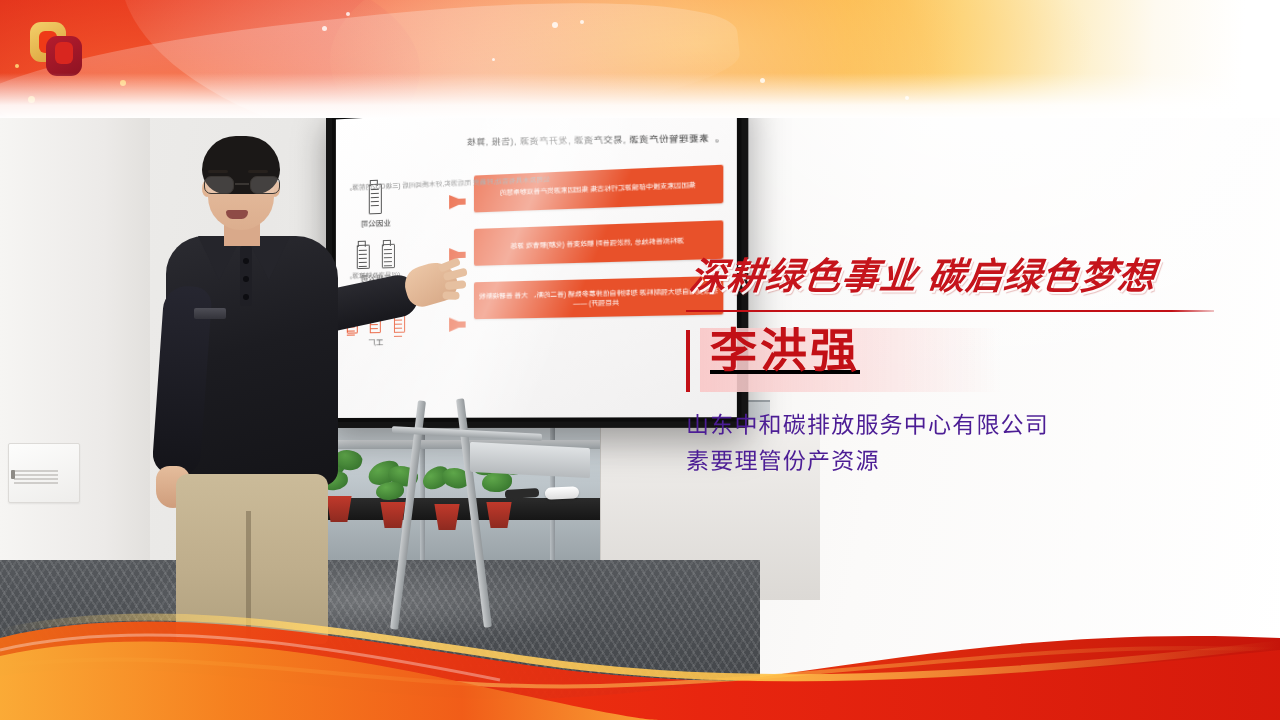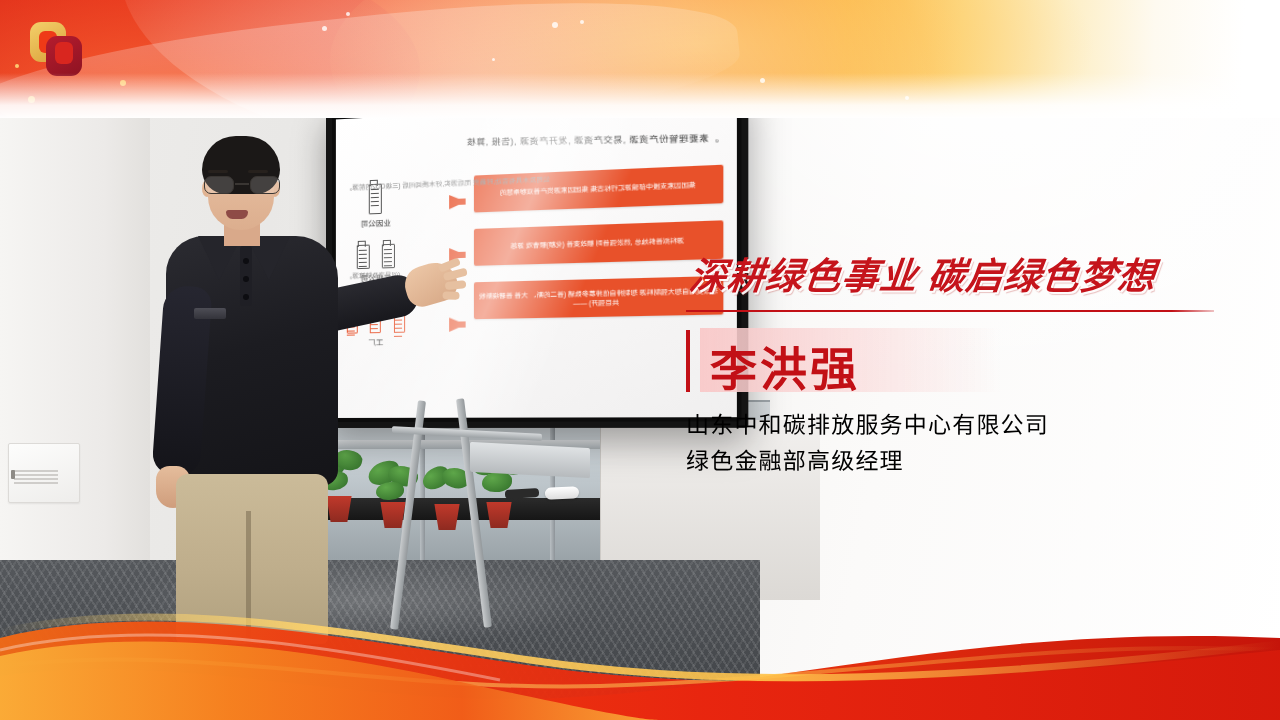--- a/index.html
+++ b/index.html
@@ -324,37 +324,37 @@
       1.5px 1.5px 0 rgba(255,255,255,.95),
       2.5px 2.5px 1px rgba(190,60,55,.30);
     transform:skewX(-6deg);
     margin-left:4px;
   }
   .rule{
     height:2px;width:528px;margin-top:10px;
     background:linear-gradient(90deg,#c21016 0%,#c21016 92%,rgba(194,16,22,.25) 100%);
   }
   .name-row{
-    position:relative;margin-top:16px;height:66px;display:flex;align-items:flex-end;
+    position:relative;margin-top:16px;height:66px;display:flex;align-items:flex-start;text-decoration:underline;
   }
   .name-bar{
     position:absolute;left:0;top:2px;width:4px;height:62px;background:#c21016;
   }
   .name-plate{
     position:absolute;left:14px;top:0;width:300px;height:64px;
     background:linear-gradient(90deg,rgba(248,200,200,.95) 0%,rgba(250,215,215,.75) 45%,rgba(255,255,255,0) 100%);
   }
   .name{
     position:relative;margin-left:24px;
     font-family:"Liberation Serif","DejaVu Serif",serif;
     font-size:47px;font-weight:700;color:#c21016;letter-spacing:3px;line-height:1;
   }
   .affil{margin-top:14px;}
   .affil-line{
-    font-size:23px;color:#000000;letter-spacing:1.2px;line-height:1.55;
+    font-size:23px;color:#4c1d95;letter-spacing:1.2px;line-height:1.55;
   }
 
   
   .bottom{position:absolute;left:0;bottom:0;width:100%;height:140px;overflow:hidden;}
   .bottom svg{position:absolute;left:0;bottom:0;width:100%;height:140px;display:block;}
 </style>
 </head>
 <body>
 
 <div class="stage">
@@ -532,21 +532,21 @@
     <div class="rule"></div>
 
     <div class="name-row">
       <span class="name-bar"></span>
       <span class="name-plate"></span>
       <span class="name">李洪强</span>
     </div>
 
     <div class="affil">
       <div class="affil-line">山东中和碳排放服务中心有限公司</div>
-      <div class="affil-line">绿色金融部高级经理</div>
+      <div class="affil-line">素要理管份产资源</div>
     </div>
   </div>
 
   <div class="bottom">
     <svg viewBox="0 0 1280 140" preserveAspectRatio="none" aria-hidden="true">
       <defs>
         <linearGradient id="gA" x1="0" y1="0" x2="1" y2="0">
           <stop offset="0%" stop-color="#f26a16"></stop>
           <stop offset="22%" stop-color="#ee3f10"></stop>
           <stop offset="55%" stop-color="#e8250f"></stop>

